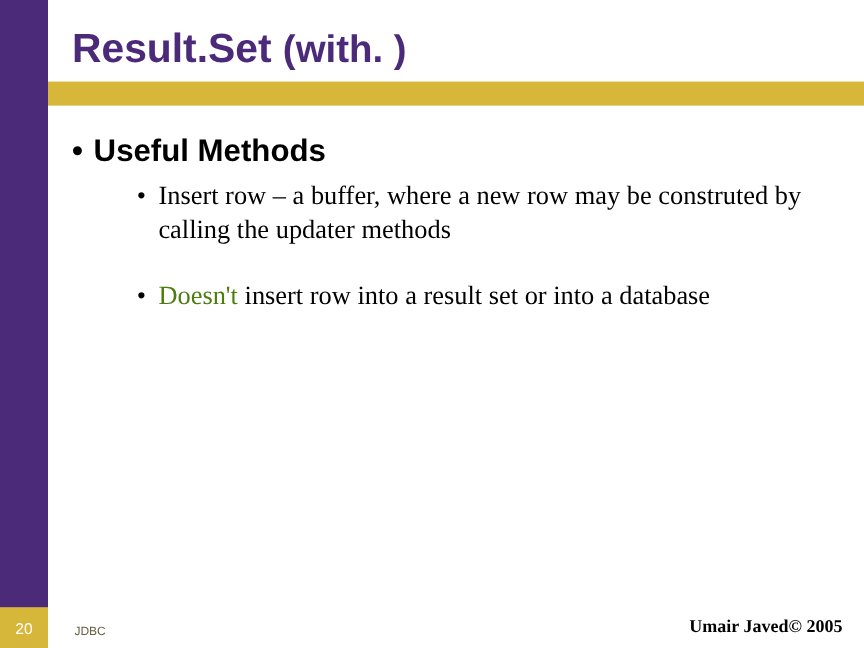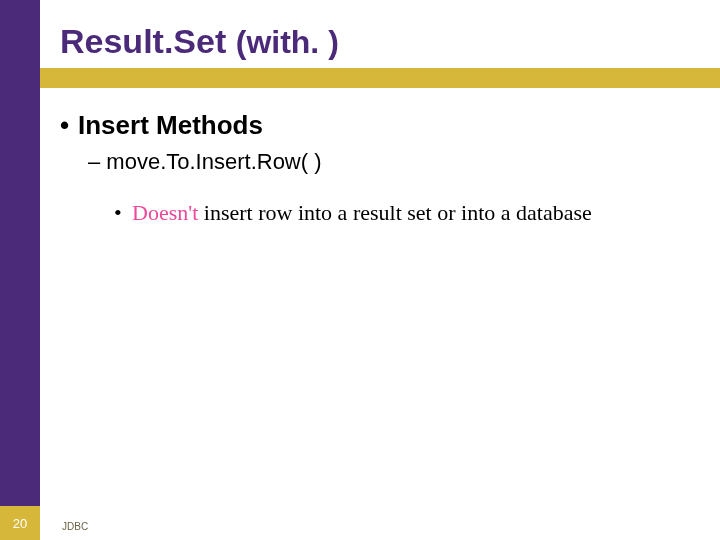--- a/index.html
+++ b/index.html
@@ -87,21 +87,21 @@
     padding-left: 18px;
   }
   ul.body li::before {
     content: "•";
     position: absolute;
     left: 0;
     top: 0;
   }
   .underline { text-decoration: underline; }
   .mono { font-family: "Courier New", Courier, monospace; font-size: 21px; }
-  .red { color: #ec4899; text-align: center; }
+  .red { color: #4d7c0f; text-align: center; }
   .footer {
     position: absolute;
     left: 0;
     bottom: 0;
     width: 720px;
     height: 34px;
     z-index: 4;
   }
   .page-num-box {
     position: absolute;
@@ -142,30 +142,31 @@
 <div class="gold-band"></div>
 <div class="sidebar-over"></div>
 
 <div class="title">
   <span>Result.Set</span>
   <span class="title-sub">(with. )</span>
 </div>
 
 <div class="content">
   <p class="h1">
-    <span class="bullet">•</span><span>Insert Methods</span>
-  </p>
-  <p class="sub1">
-    <span>– </span><span>move.To.Insert.Row( )</span>
+    <span class="bullet">•</span><span>Useful Methods</span>
   </p>
   <ul class="body">
+    <li>
+      <span>Insert row – a buffer, where a new row may be construted by calling the updater methods</span>
+    </li>
     <li>
       <span class="red">Doesn't</span><span> insert row into a result set or into a database</span>
     </li>
   </ul>
 </div>
 
 <div class="footer">
   <div class="page-num-box">
     <span>20</span>
   </div>
   <div class="footer-left">JDBC</div>
+  <div class="footer-right">Umair Javed© 2005</div>
 </div>
 
 </body></html>

